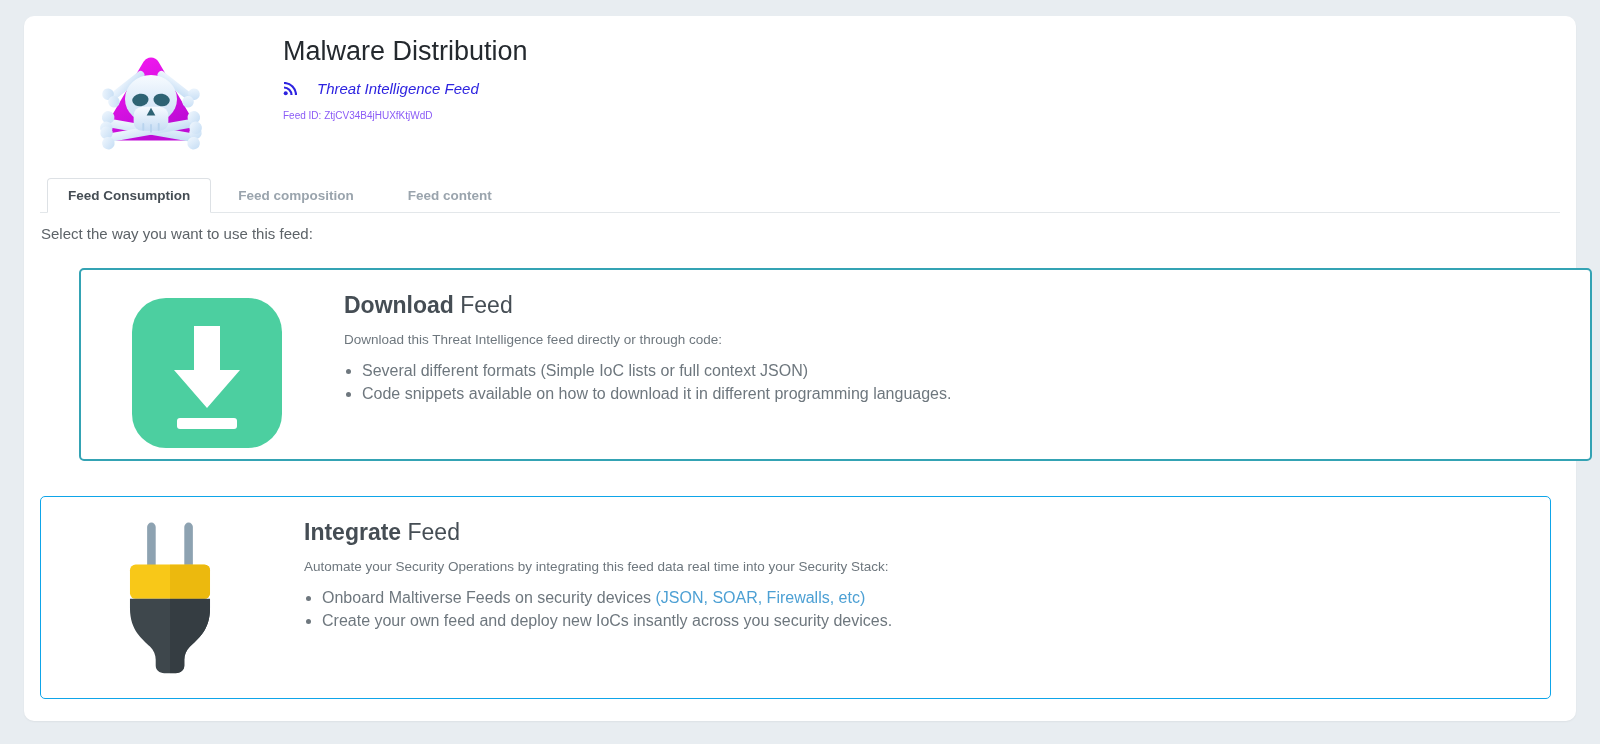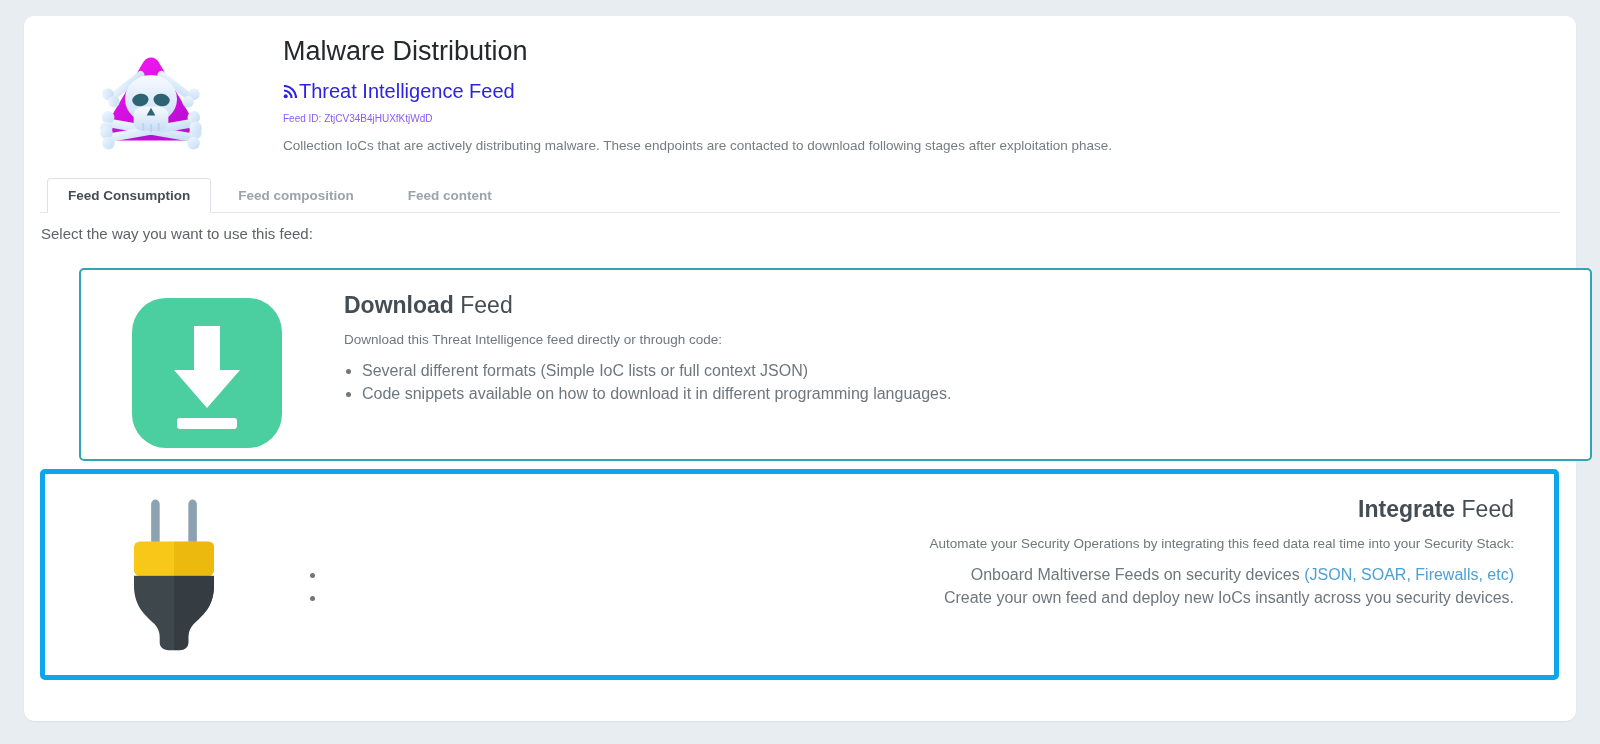--- a/index.html
+++ b/index.html
@@ -12,36 +12,36 @@
   }
   .panel{
     position:absolute;left:24px;top:16px;width:1552px;height:705px;
     background:#fff;border-radius:10px;
     box-shadow:0 1px 2px rgba(0,0,0,.05);
   }
   
   .malware-icon{position:absolute;left:74px;top:28px;width:106px;height:110px;}
   .header-text{position:absolute;left:259px;top:20px;width:1200px;}
   .page-title{margin:0;font-size:27px;font-weight:400;color:#24292e;}
-  .feed-link{display:inline-flex;align-items:center;gap:2px;margin-top:13px;
-    font-size:20px;color:#2d23e0;text-decoration:none;cursor:pointer;}
+  .feed-link{display:inline-flex;align-items:center;gap:20px;margin-top:13px;
+    font-size:15px;color:#2d23e0;text-decoration:none;cursor:pointer;font-style:italic;}
   .feed-link svg{display:block;}
   .feed-id{margin-top:10px;font-size:10px;color:#8b5cf6;}
   .feed-desc{margin-top:14px;font-size:13.5px;color:#757c82;}
   
   .tabs{position:absolute;left:16px;top:162px;width:1513px;display:flex;
     align-items:flex-end;border-bottom:1px solid #e3e7ea;padding-left:7px;}
   .tab{padding:9px 27px;font-size:13.5px;font-weight:700;color:#9aa4ad;cursor:pointer;}
   .tab.active{background:#fff;border:1px solid #dde1e5;border-bottom:1px solid #fff;
     margin-bottom:-1px;border-radius:4px 4px 0 0;color:#454d54;padding:9px 20px;}
   .intro{position:absolute;left:17px;top:209px;font-size:15px;color:#5d6368;}
   
   .card{position:absolute;left:16px;width:1509px;background:#fff;border-radius:5px;cursor:pointer;}
   .card-download{top:252px;height:189px;border:2px solid #34a3b4;margin-left:39px;}
-  .card-integrate{top:453px;height:201px;border:5px solid #0ea5e9;text-align:right;}
+  .card-integrate{top:480px;height:201px;border:1px solid #0ea5e9;}
   .card-icon{position:absolute;}
   .download-art{left:51px;top:28px;width:150px;height:150px;}
   .plug-art{left:66px;top:18px;width:126px;height:162px;}
   .card-body{position:absolute;left:263px;top:22px;right:40px;}
   .card-title{margin:0;font-size:23px;font-weight:400;color:#454d54;}
   .card-title b{font-weight:700;}
   .card-sub{margin:13px 0 0 0;font-size:13.5px;color:#6e777e;}
   .card ul{margin:15px 0 0 0;padding-left:18px;font-size:16px;color:#6e777e;}
   .card li{margin-bottom:5px;}
   .inline-link{color:#4da0d4;text-decoration:none;cursor:pointer;}
@@ -108,21 +108,20 @@
     <a class="feed-link">
       <span>
         <svg viewBox="0 0 14 14" width="14" height="14">
           <circle cx="2.7" cy="11.3" r="2" fill="#2d23e0"></circle>
           <path d="M1 5.5 a7.5 7.5 0 0 1 7.5 7.5 M1 1 a12 12 0 0 1 12 12" fill="none" stroke="#2d23e0" stroke-width="2.2"></path>
         </svg>
       </span>
       <span>Threat Intelligence Feed</span>
     </a>
     <div class="feed-id">Feed ID: ZtjCV34B4jHUXfKtjWdD</div>
-    <div class="feed-desc">Collection IoCs that are actively distributing malware. These endpoints are contacted to download following stages after exploitation phase.</div>
   </div>
 
   <div class="tabs">
     <div class="tab active">Feed Consumption</div>
     <div class="tab">Feed composition</div>
     <div class="tab">Feed content</div>
   </div>
 
   <div class="intro">Select the way you want to use this feed:</div>
 

